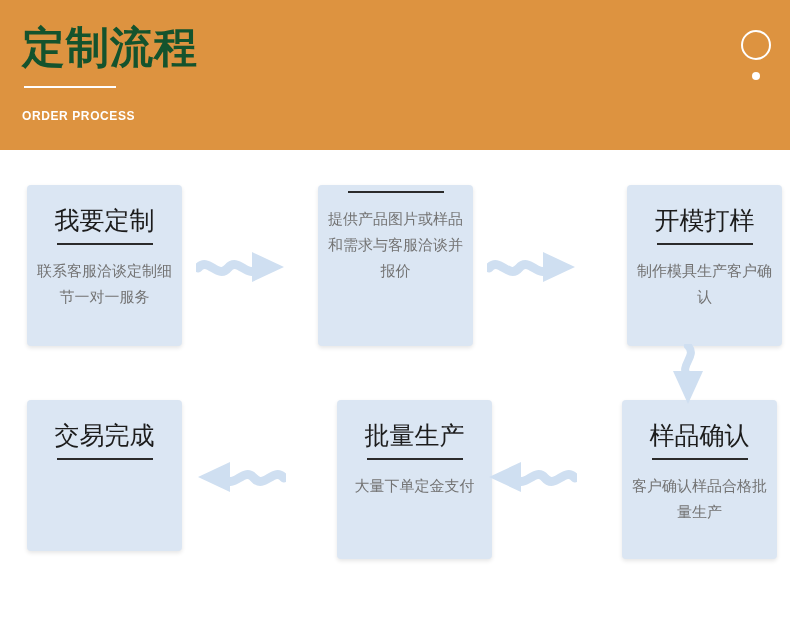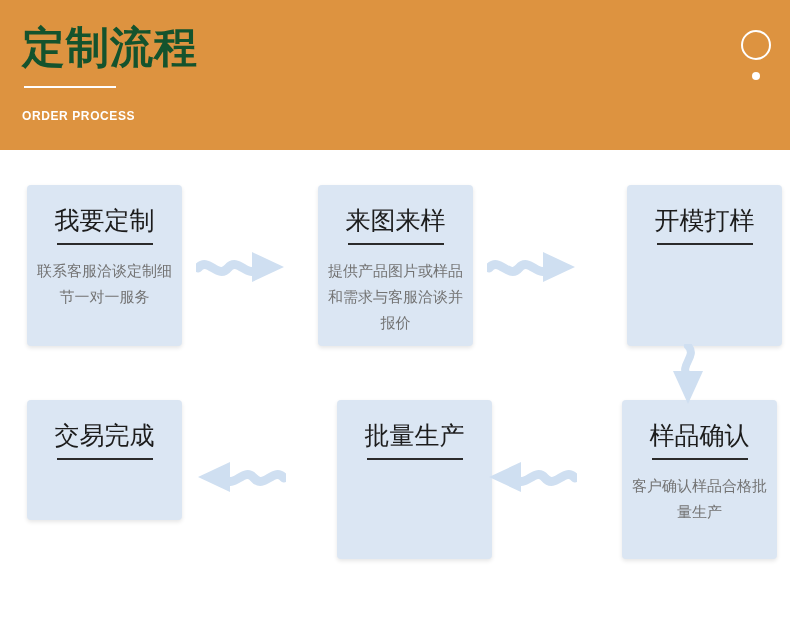--- a/index.html
+++ b/index.html
@@ -105,21 +105,21 @@
     margin: 13px 10px 16px 10px;
     word-break: break-all;
   }
 
   
   #card-1 { left: 27px;  top: 185px; height: 161px; }
   #card-2 { left: 318px; top: 185px; height: 161px; }
   #card-3 { left: 627px; top: 185px; height: 161px; }
   #card-4 { left: 609px; top: 400px; height: 159px; margin-left: 13px; }
   #card-5 { left: 318px; top: 400px; height: 159px; margin-left: 19px; }
-  #card-6 { left: 27px;  top: 400px; height: 120px; }
+  #card-6 { left: 27px;  top: 400px; height: 151px; }
 
   
   .arrow-h {
     position: absolute;
     width: 90px;
     height: 40px;
   }
   .arrow-v {
     position: absolute;
     width: 44px;
@@ -142,39 +142,40 @@
   <div class="deco-dot"></div>
 </div>
 
 <div class="card" id="card-1">
   <div class="card-title">我要定制</div>
   <div class="card-rule"></div>
   <div class="card-body">联系客服洽谈定制细节一对一服务</div>
 </div>
 
 <div class="card" id="card-2">
-  <div class="card-title">来图来样</div>
   <div class="card-rule"></div>
   <div class="card-body">提供产品图片或样品和需求与客服洽谈并报价</div>
 </div>
 
 <div class="card" id="card-3">
   <div class="card-title">开模打样</div>
   <div class="card-rule"></div>
+  <div class="card-body">制作模具生产客户确认</div>
 </div>
 
 <div class="card" id="card-4">
   <div class="card-title">样品确认</div>
   <div class="card-rule"></div>
   <div class="card-body">客户确认样品合格批量生产</div>
 </div>
 
 <div class="card" id="card-5">
   <div class="card-title">批量生产</div>
   <div class="card-rule"></div>
+  <div class="card-body">大量下单定金支付</div>
 </div>
 
 <div class="card" id="card-6">
   <div class="card-title">交易完成</div>
   <div class="card-rule"></div>
 </div>
 
 <svg class="arrow-h" id="arrow-1" viewBox="0 0 90 40">
   <path d="M2,22 C12,10 22,34 32,22 C42,10 52,34 62,22" fill="none" stroke="#cfdff1" stroke-width="9" stroke-linecap="round"></path>
   <polygon points="56,6 88,21 56,36" fill="#cfdff1"></polygon>

